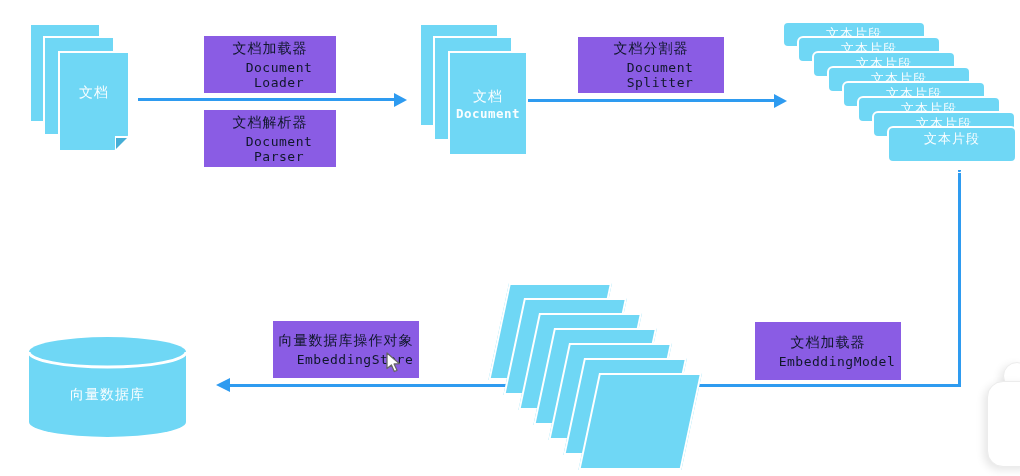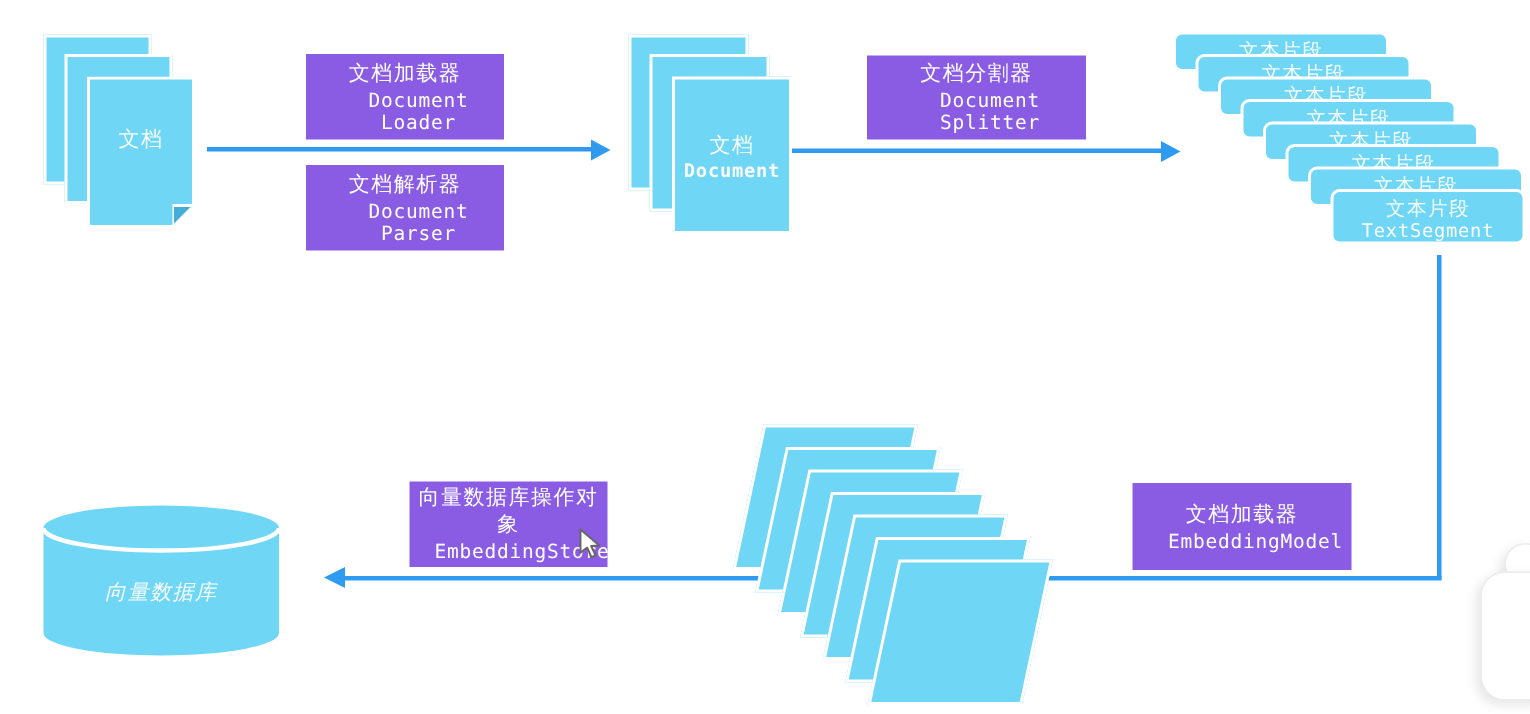--- a/index.html
+++ b/index.html
@@ -20,36 +20,36 @@
   .vline{width:3px;}
   .head-right{position:absolute;width:0;height:0;
     border-top:7px solid transparent;border-bottom:7px solid transparent;
     border-left:13px solid var(--arrow);}
   .head-left{position:absolute;width:0;height:0;
     border-top:7px solid transparent;border-bottom:7px solid transparent;
     border-right:14px solid var(--arrow);}
 
   
   .doc{position:absolute;background:var(--blue);border:2px solid #fff;box-sizing:border-box;}
-  .pbox{position:absolute;background:var(--purple);color:#ffffff;display:flex;
+  .pbox{position:absolute;background:var(--purple);color:#0f172a;display:flex;
         flex-direction:column;align-items:center;justify-content:center;gap:2px;
         box-sizing:border-box;text-align:center;}
   .pbox .zh{font-size:14px;letter-spacing:1px;}
   .pbox .en{font-size:13px;letter-spacing:0.5px;padding-left:18px;}
   .shape-label{position:absolute;text-align:center;color:rgba(255,255,255,0.96);pointer-events:none;}
   .shape-label .zh{font-size:14px;letter-spacing:1px;}
   .shape-label .en{font-size:12.5px;letter-spacing:0.5px;font-weight:bold;}
 
   
   .seg{position:absolute;width:144px;height:27px;background:var(--blue);
        border:2px solid #fff;border-radius:6px;box-sizing:border-box;
        text-align:center;color:rgba(255,255,255,0.96);}
   .seg .seg-zh{font-size:13px;letter-spacing:1px;line-height:1;padding-top:4px;}
   .seg-front{width:130px;height:37px;}
-  .seg-front .seg-en{font-size:12.5px;letter-spacing:0.5px;line-height:1;padding-top:3px;}
+  .seg-front .seg-en{font-size:12.5px;letter-spacing:0.5px;line-height:1;padding-top:3px;margin-top:12px;}
 
   
   .card{position:absolute;width:103px;height:97px;background:var(--blue);
         border:2px solid #fff;box-sizing:border-box;
         transform:skewX(-12deg);transform-origin:top left;}
 
   
   .blob{position:absolute;background:#fff;border:1px solid #ececec;
         box-shadow:-3px 3px 8px rgba(0,0,0,0.10);}
 </style>
@@ -137,30 +137,30 @@
   <div>
       <div class="card" style="left: 509px; top: 283px;"></div>
       <div class="card" style="left: 524px; top: 298px;"></div>
       <div class="card" style="left: 539px; top: 313px;"></div>
       <div class="card" style="left: 554px; top: 328px;"></div>
       <div class="card" style="left: 569px; top: 343px;"></div>
       <div class="card" style="left: 584px; top: 358px;"></div>
       <div class="card" style="left: 599px; top: 373px;"></div>
     </div>
 
-  <div class="pbox" style="left:273px;top:321px;width:132px;height:57px;">
+  <div class="pbox" style="left:273px;top:321px;width:146px;height:57px;">
     <div class="zh">向量数据库操作对象</div>
     <div class="en mono">EmbeddingStore</div>
   </div>
 
   <svg style="position:absolute;left:28px;top:336px;" width="159" height="102" viewBox="0 0 159 102">
     <path d="M1 16 A78.5 15 0 0 1 158 16 L158 86 A78.5 15 0 0 1 1 86 Z" fill="#6FD7F5"></path>
     <path d="M1 16 A78.5 15 0 0 0 158 16" fill="none" stroke="#fff" stroke-width="3"></path>
   </svg>
-  <div class="shape-label" style="left:28px;top:386px;width:159px;font-style:italic;">
+  <div class="shape-label" style="left:28px;top:386px;width:159px;">
     <div class="zh">向量数据库</div>
   </div>
 
   <svg style="position:absolute;left:386px;top:352px;" width="16" height="22" viewBox="0 0 16 22">
     <path d="M1 1 L1 16.5 L5.4 13 L8.3 19.5 L11 18.3 L8.1 12 L13.5 11.7 Z" fill="#fff" stroke="#666" stroke-width="1.3" stroke-linejoin="round"></path>
   </svg>
 
   <div class="blob" style="left:1003px;top:362px;width:26px;height:26px;border-radius:50%;"></div>
   <div class="blob" style="left:987px;top:381px;width:50px;height:84px;border-radius:16px;"></div>
 

